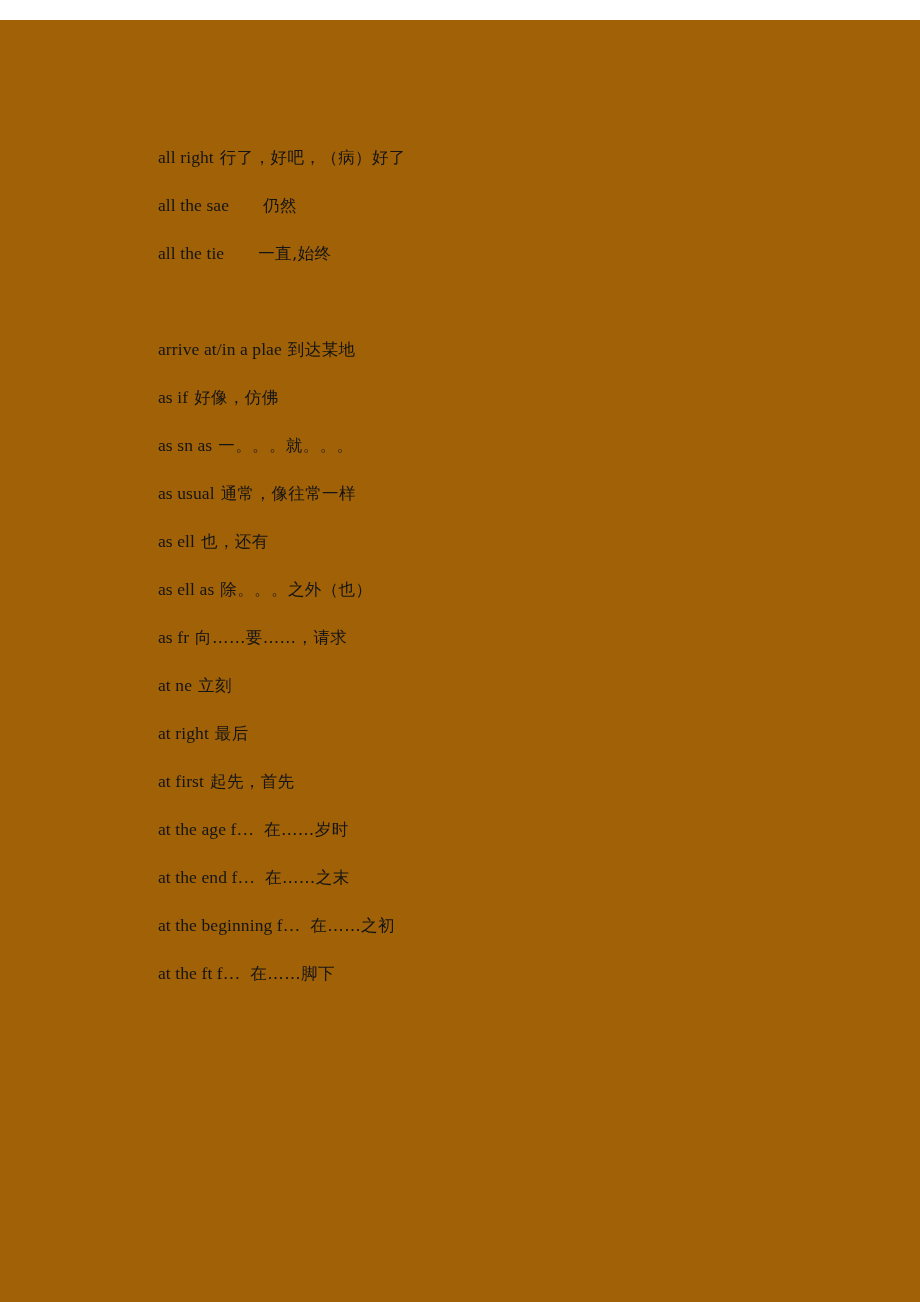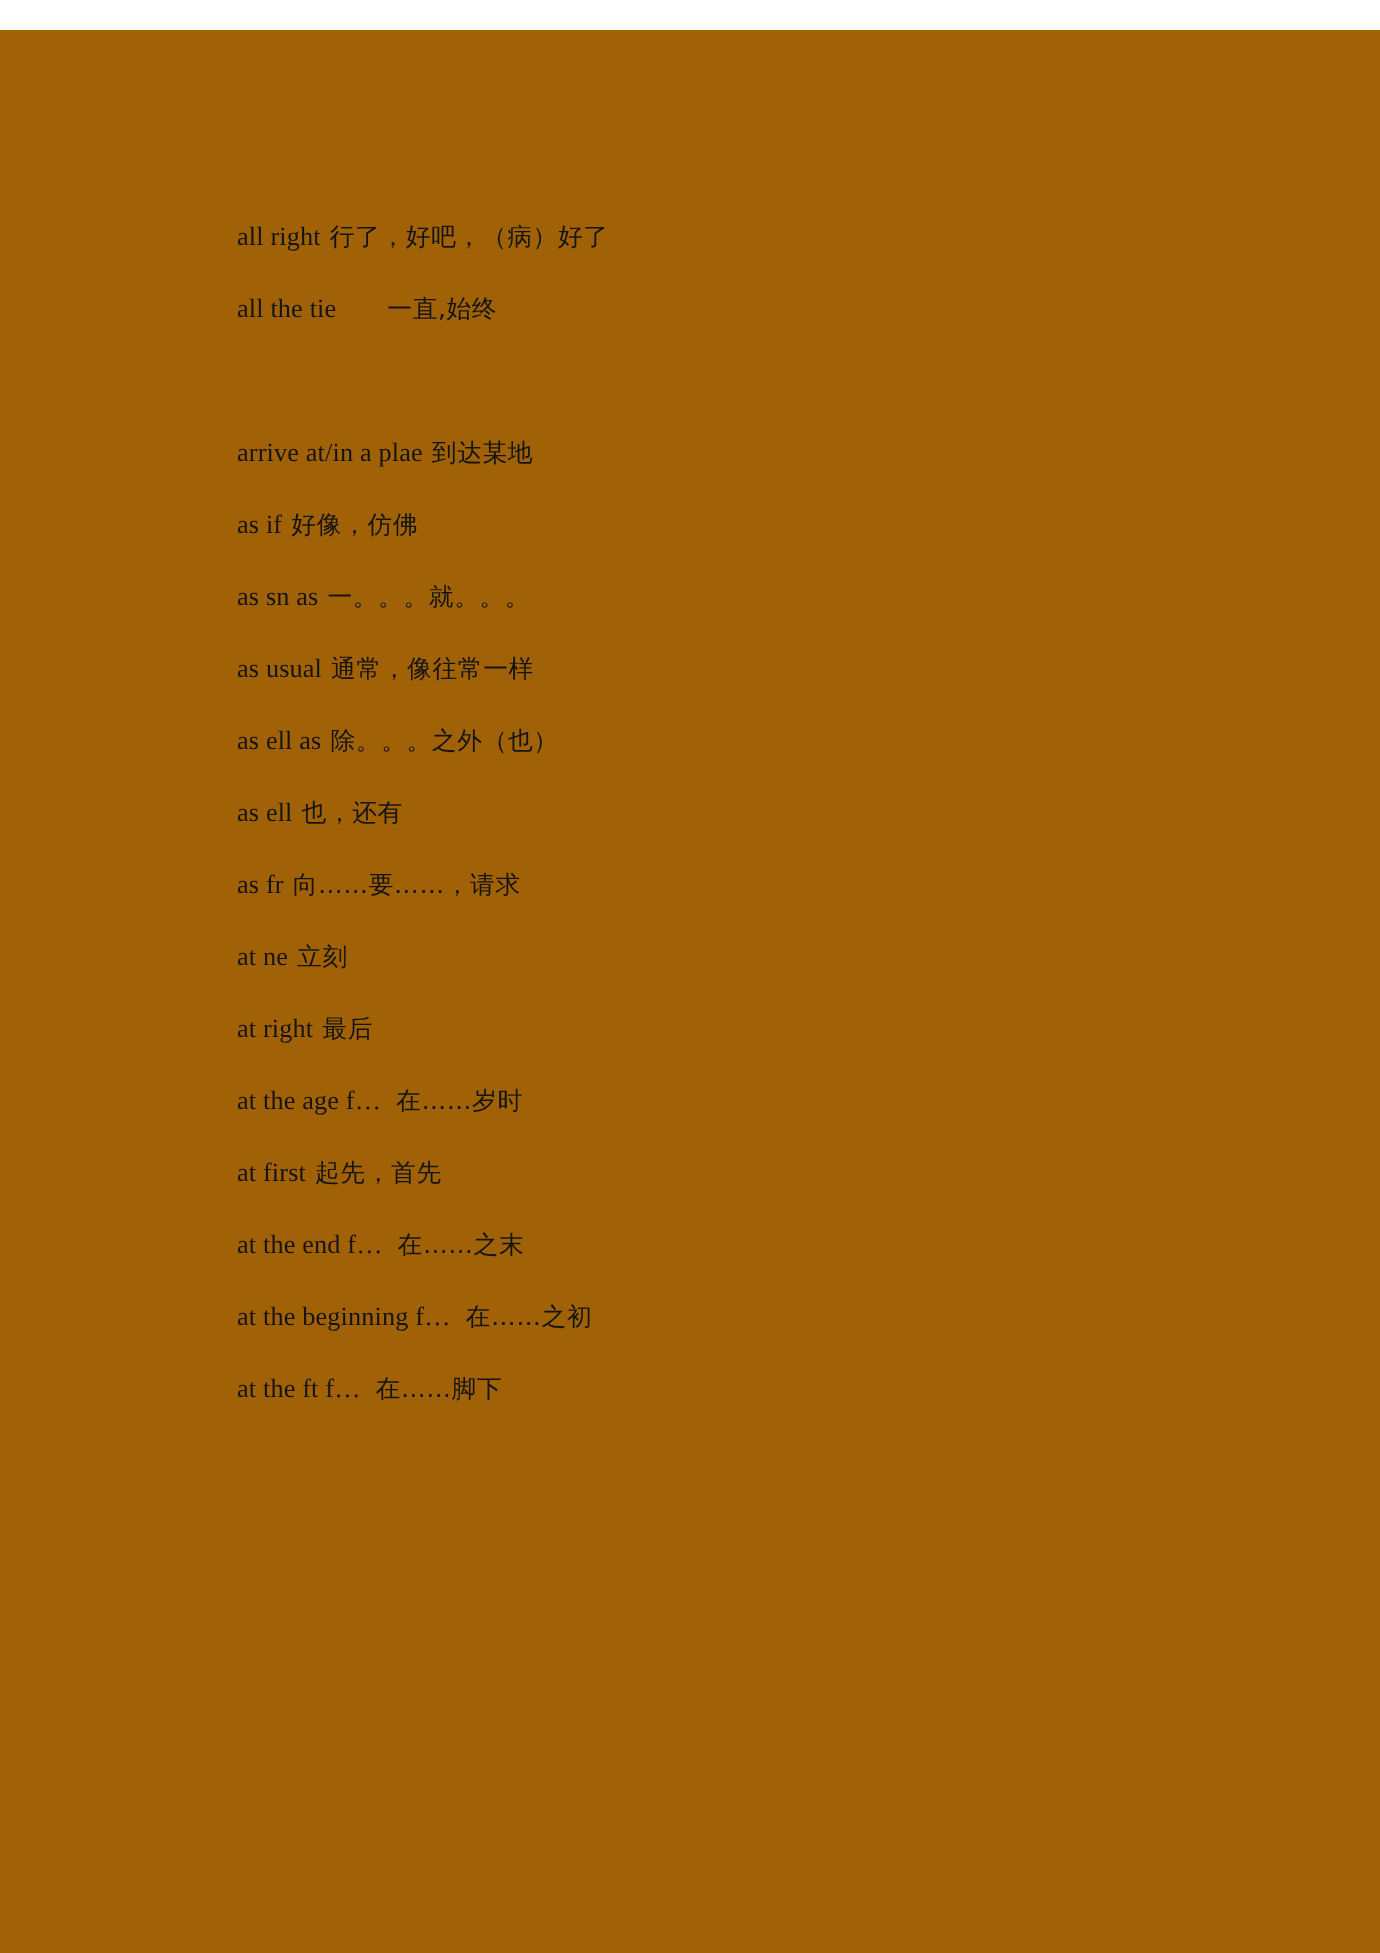--- a/index.html
+++ b/index.html
@@ -66,30 +66,31 @@
     letter-spacing: 0.4px;
   }
 </style>
 </head>
 <body>
 
 <div class="page">
   <div class="page-body">
 
   <div class="entry-line"><span class="term">all right</span><span class="gap-sm"></span><span class="gloss cjk">行了，好吧，（病）好了</span></div>
+      <div class="entry-line"><span class="term">all the sae</span><span class="gap-lg"></span><span class="gloss cjk">仍然</span></div>
       <div class="entry-line"><span class="term">all the tie</span><span class="gap-lg"></span><span class="gloss cjk">一直,始终</span></div>
       <div class="entry-line spacer"></div>
       <div class="entry-line"><span class="term">arrive at/in a plae</span><span class="gap-sm"></span><span class="gloss cjk">到达某地</span></div>
       <div class="entry-line"><span class="term">as if</span><span class="gap-sm"></span><span class="gloss cjk">好像，仿佛</span></div>
       <div class="entry-line"><span class="term">as sn as</span><span class="gap-sm"></span><span class="gloss cjk">一。。。就。。。</span></div>
       <div class="entry-line"><span class="term">as usual</span><span class="gap-sm"></span><span class="gloss cjk">通常，像往常一样</span></div>
+      <div class="entry-line"><span class="term">as ell</span><span class="gap-sm"></span><span class="gloss cjk">也，还有</span></div>
       <div class="entry-line"><span class="term">as ell as</span><span class="gap-sm"></span><span class="gloss cjk">除。。。之外（也）</span></div>
-      <div class="entry-line"><span class="term">as ell</span><span class="gap-sm"></span><span class="gloss cjk">也，还有</span></div>
       <div class="entry-line"><span class="term">as fr</span><span class="gap-sm"></span><span class="gloss cjk">向……要……，请求</span></div>
       <div class="entry-line"><span class="term">at ne</span><span class="gap-sm"></span><span class="gloss cjk">立刻</span></div>
       <div class="entry-line"><span class="term">at right</span><span class="gap-sm"></span><span class="gloss cjk">最后</span></div>
+      <div class="entry-line"><span class="term">at first</span><span class="gap-sm"></span><span class="gloss cjk">起先，首先</span></div>
       <div class="entry-line"><span class="term">at the age f…</span><span class="gap-md"></span><span class="gloss cjk">在……岁时</span></div>
-      <div class="entry-line"><span class="term">at first</span><span class="gap-sm"></span><span class="gloss cjk">起先，首先</span></div>
       <div class="entry-line"><span class="term">at the end f…</span><span class="gap-md"></span><span class="gloss cjk">在……之末</span></div>
       <div class="entry-line"><span class="term">at the beginning f…</span><span class="gap-md"></span><span class="gloss cjk">在……之初</span></div>
       <div class="entry-line"><span class="term">at the ft f…</span><span class="gap-md"></span><span class="gloss cjk">在……脚下</span></div>
     </div>
 </div>
 
 </body></html>

